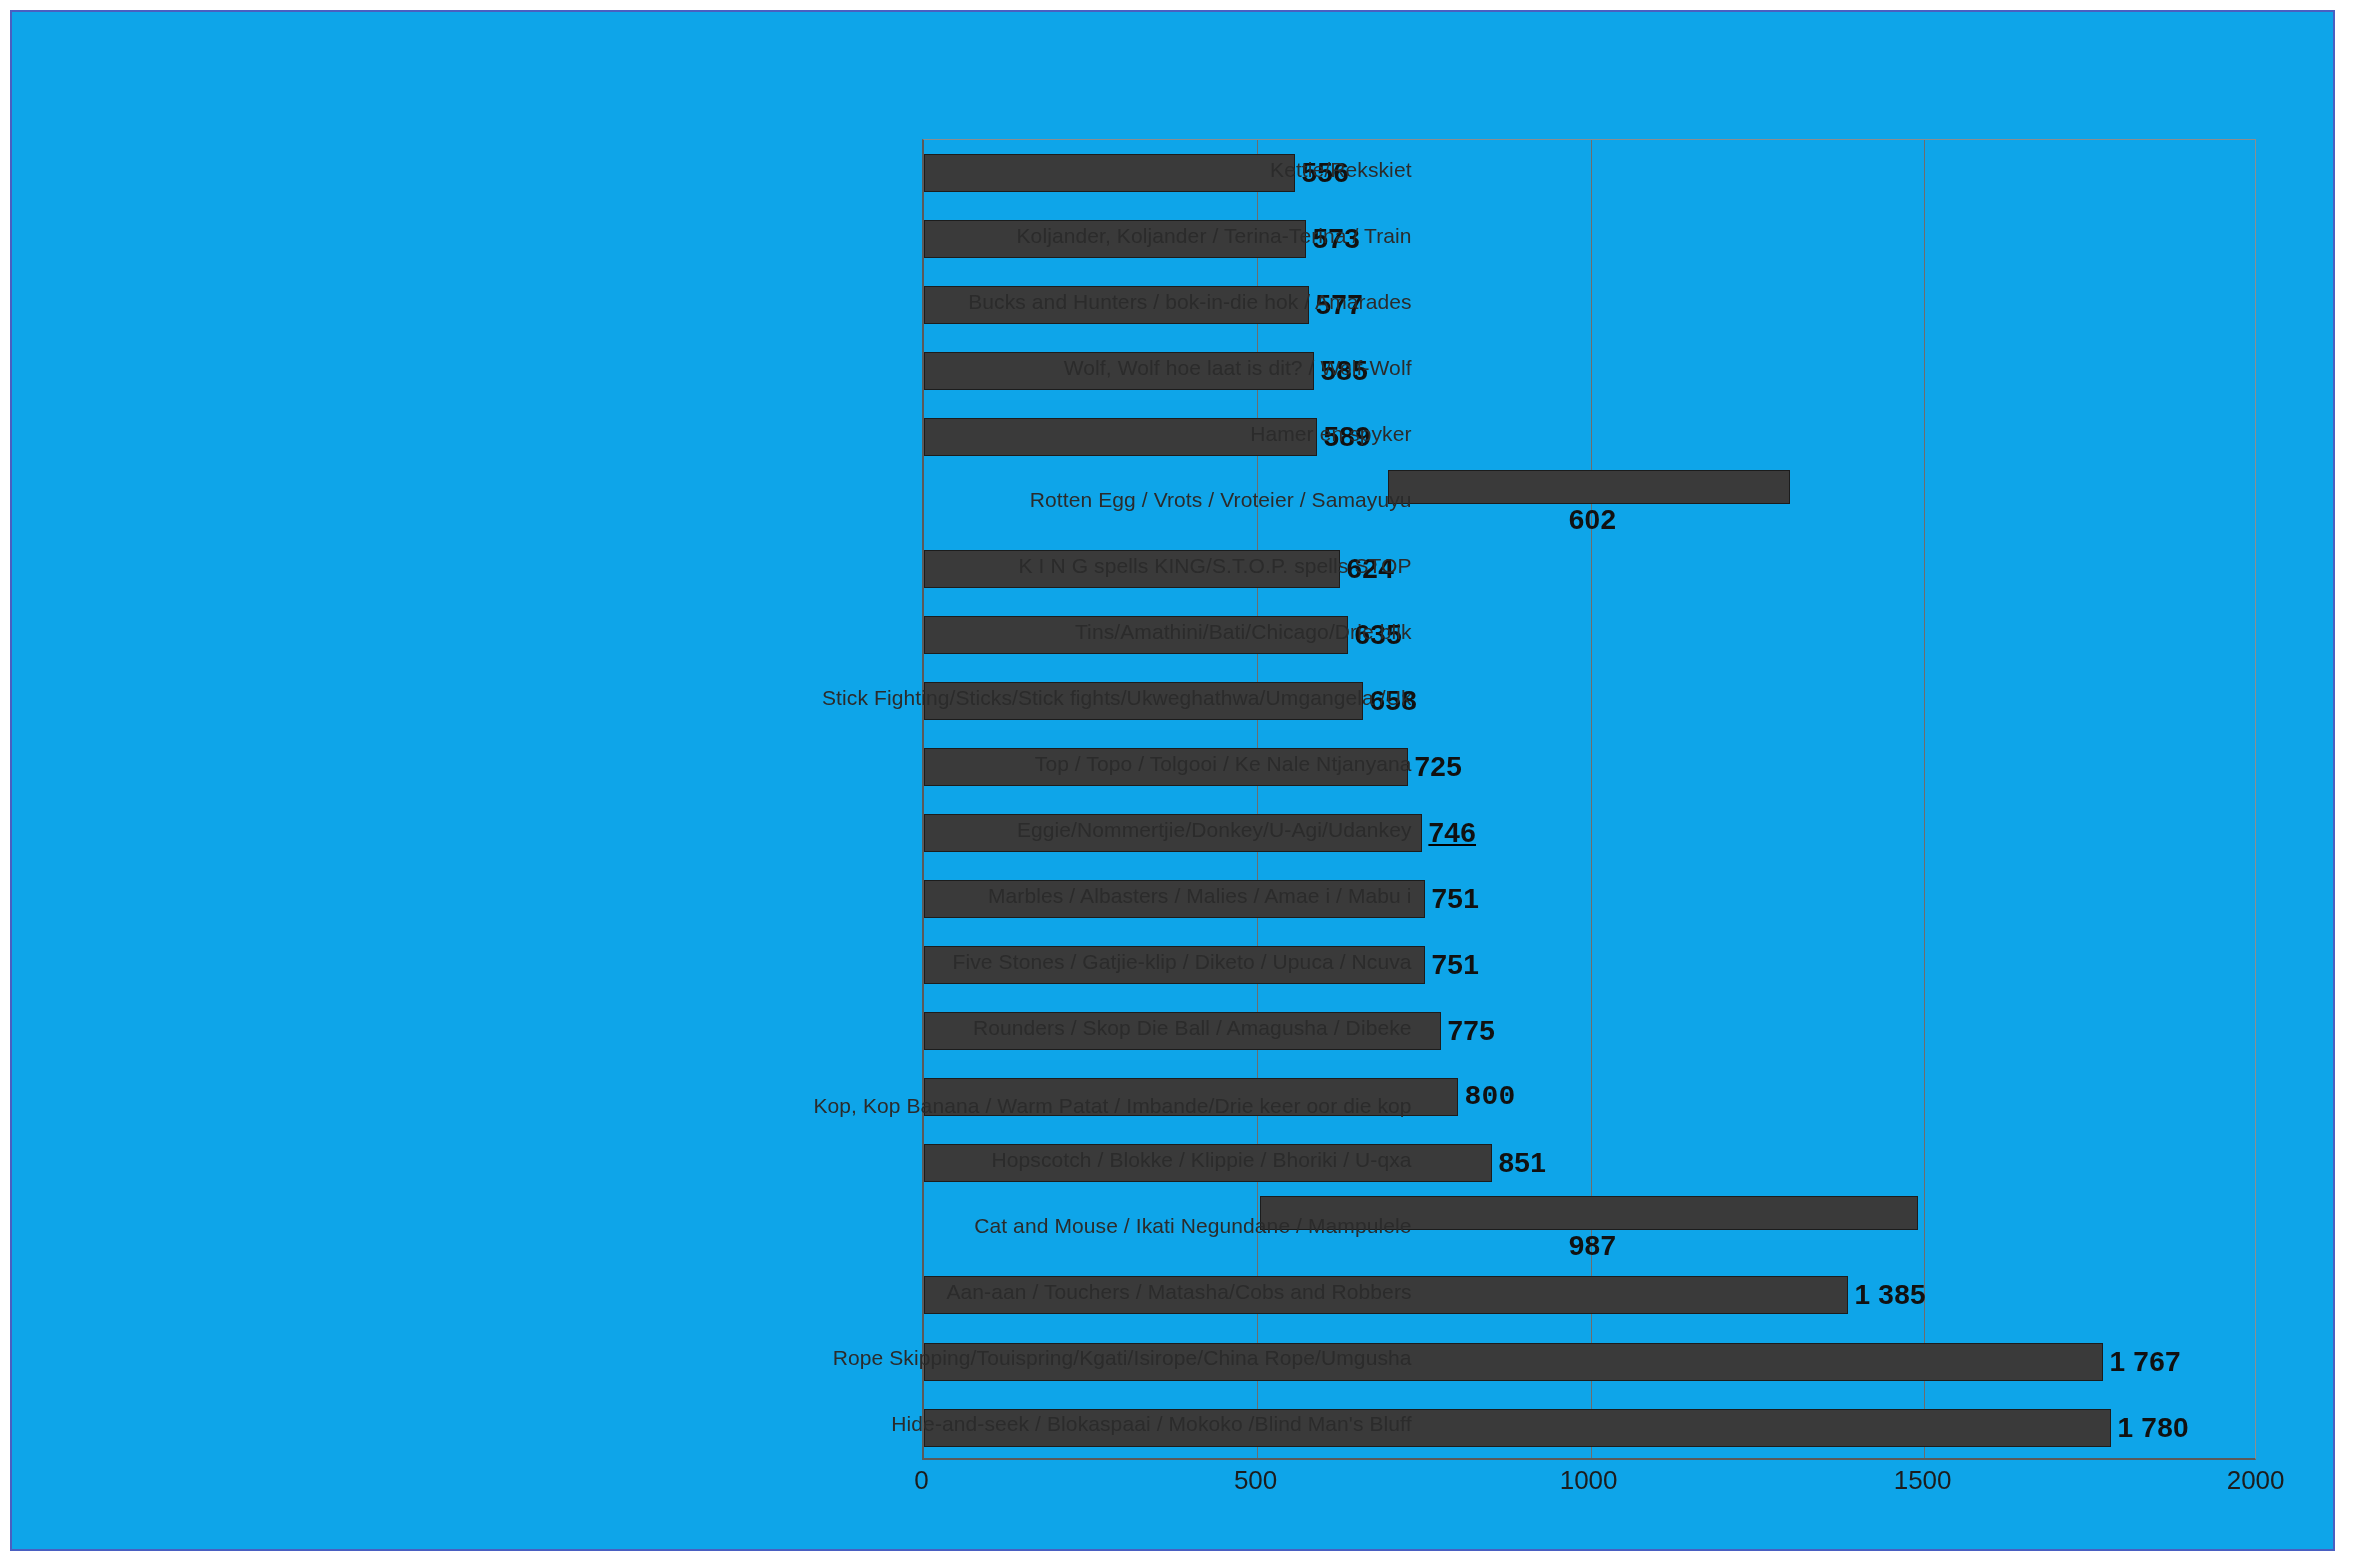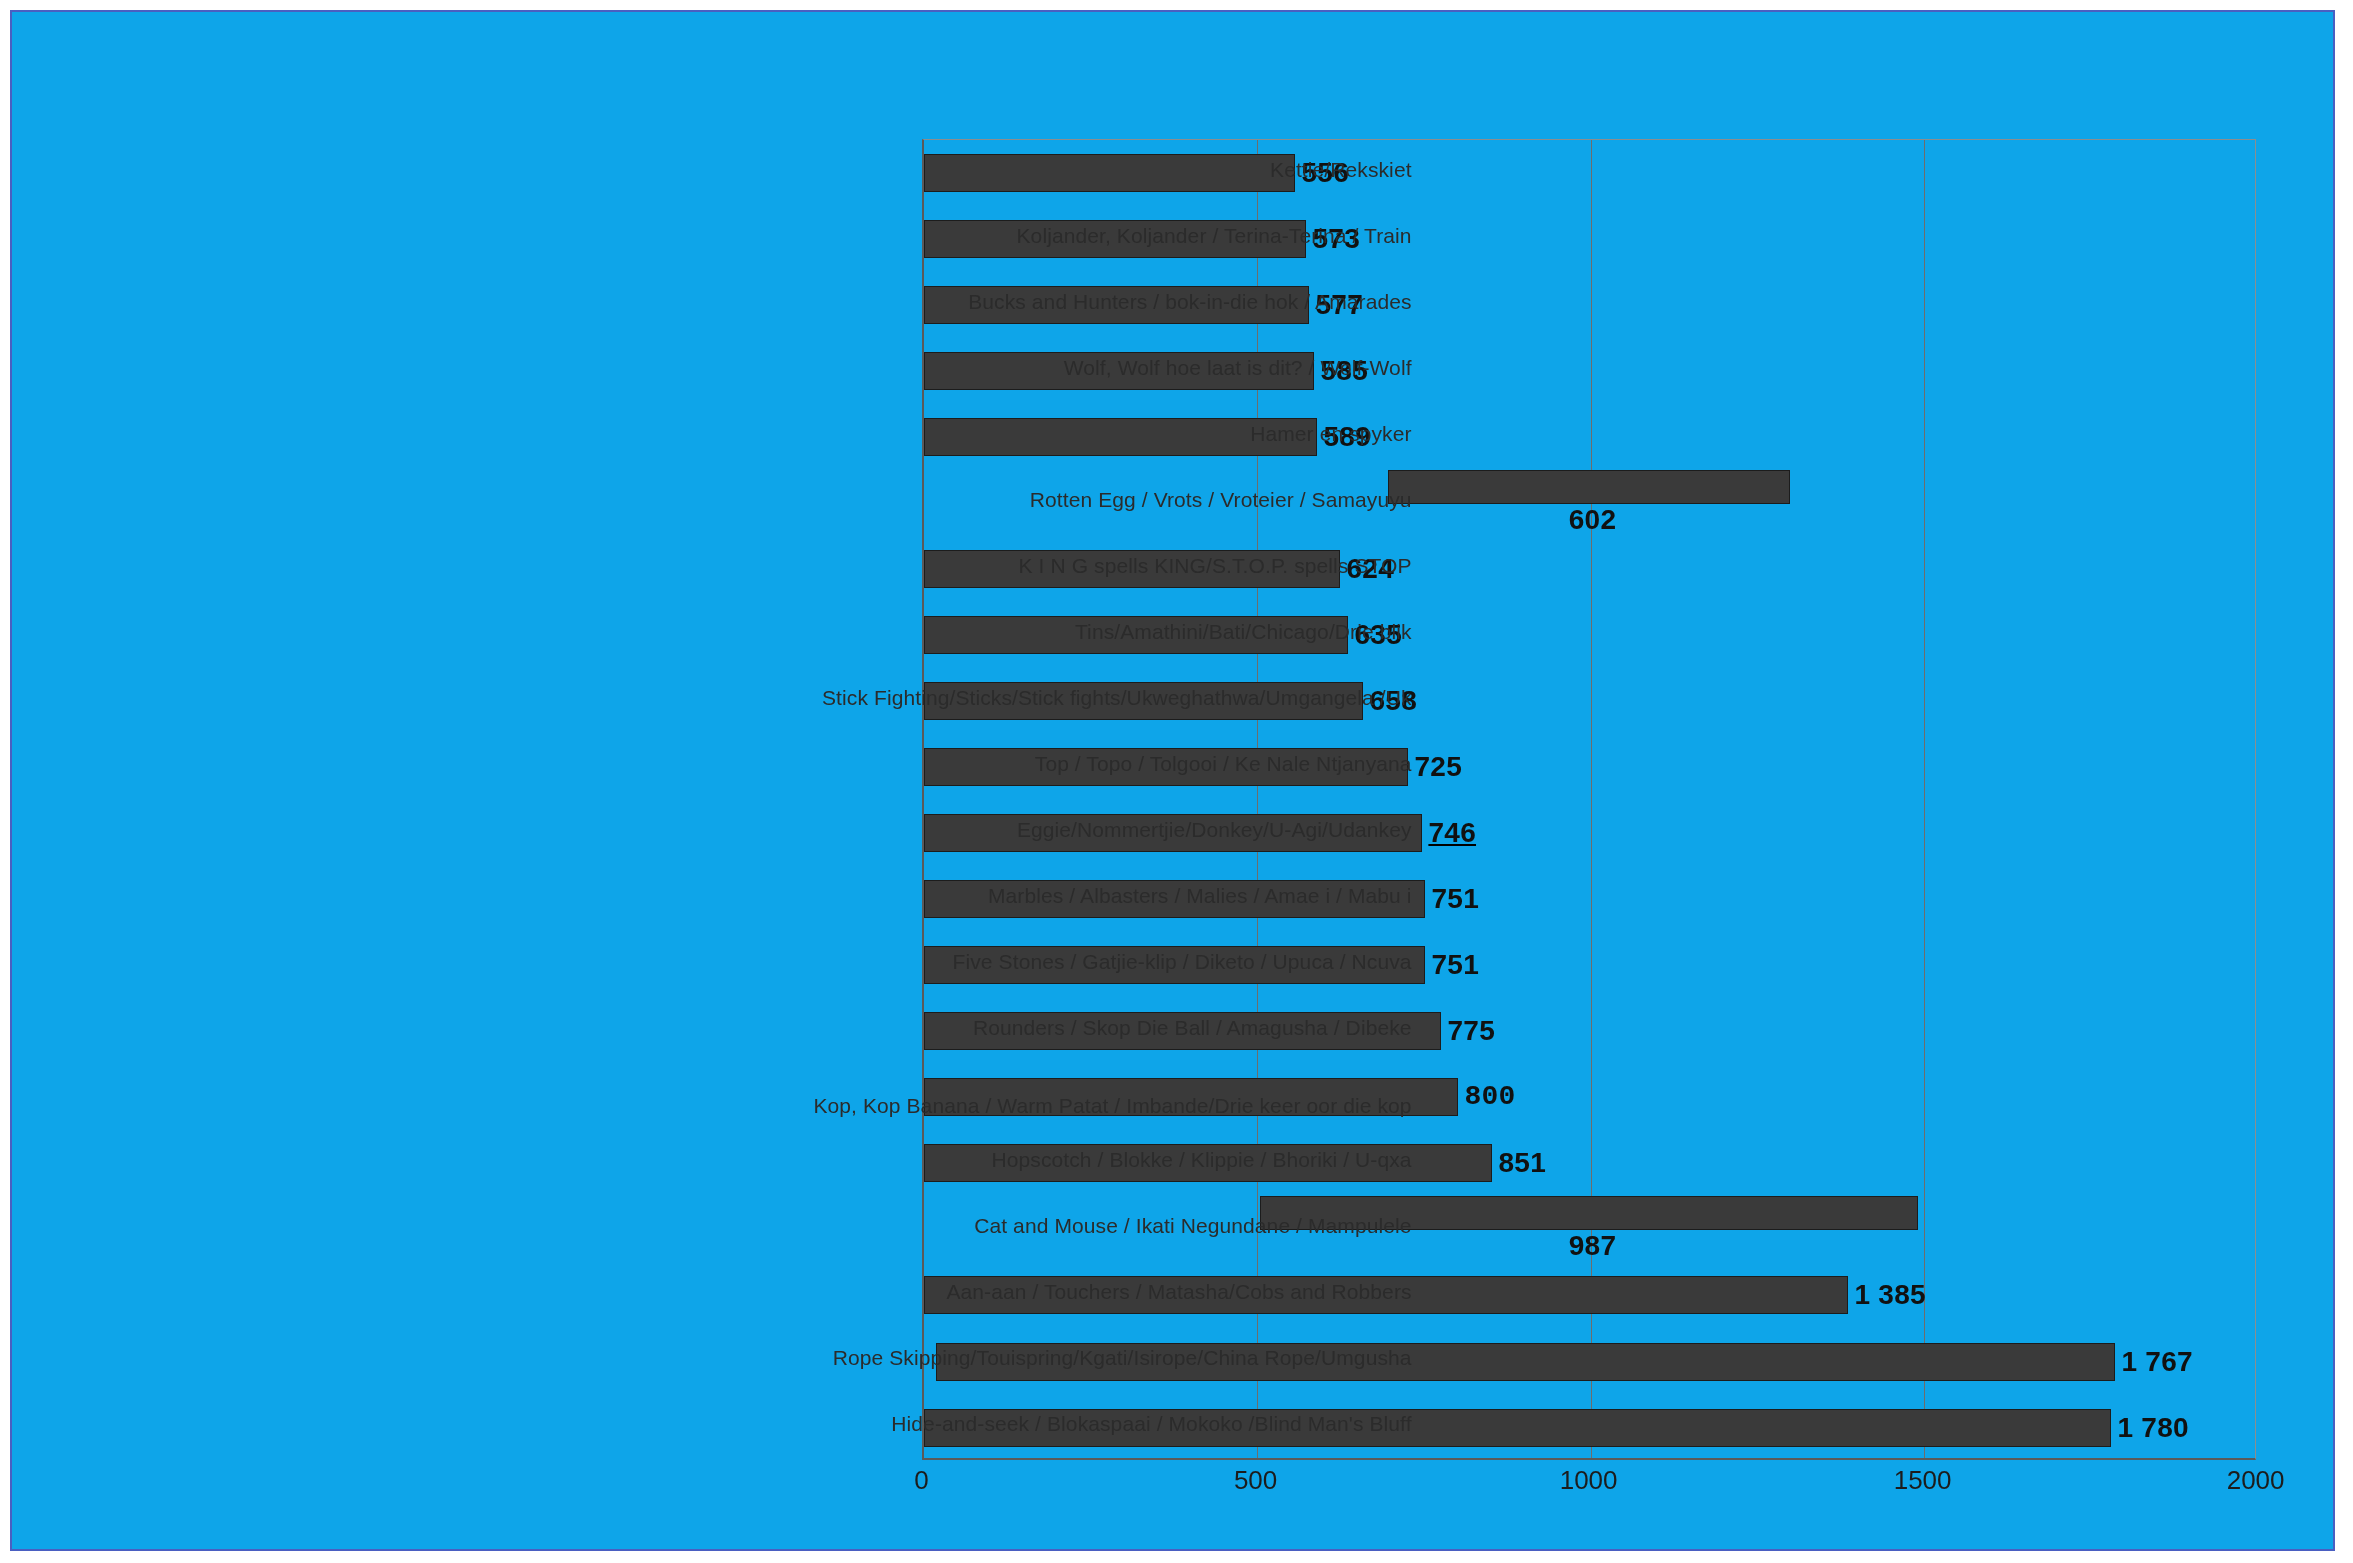--- a/index.html
+++ b/index.html
@@ -173,21 +173,21 @@
             <span class="bar-value">851</span>
           </div>
           <div class="row" style="top: 1056px; height: 66px; flex-direction: column;">
             <div class="bar" style="width: 658px; background: rgb(58, 58, 58);"></div>
             <span class="bar-value">987</span>
           </div>
           <div class="row" style="top: 1122px; height: 66px;">
             <div class="bar" style="width: 924px; background: rgb(58, 58, 58);"></div>
             <span class="bar-value">1 385</span>
           </div>
-          <div class="row" style="top: 1189px; height: 66px; margin-left: 12px;">
+          <div class="row" style="top: 1189px; height: 66px;">
             <div class="bar" style="width: 1179px; background: rgb(58, 58, 58);"></div>
             <span class="bar-value">1 767</span>
           </div>
           <div class="row" style="top: 1255px; height: 66px;">
             <div class="bar" style="width: 1187px; background: rgb(58, 58, 58);"></div>
             <span class="bar-value">1 780</span>
           </div>
         </div>
     </div>
 

